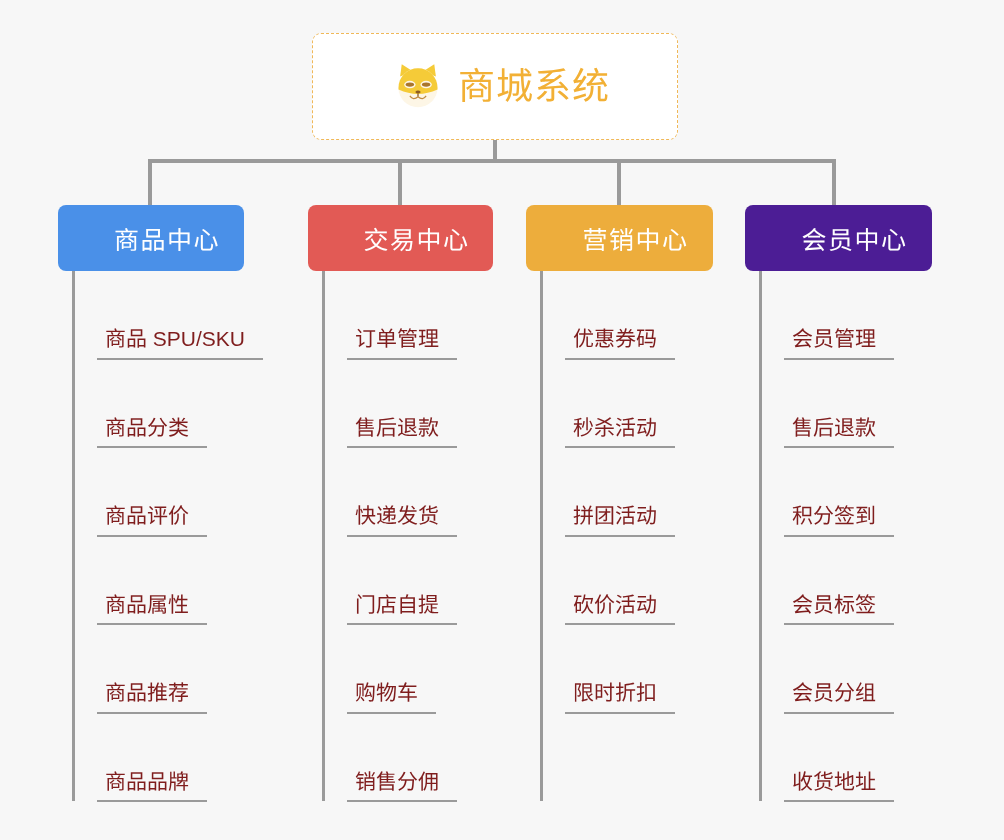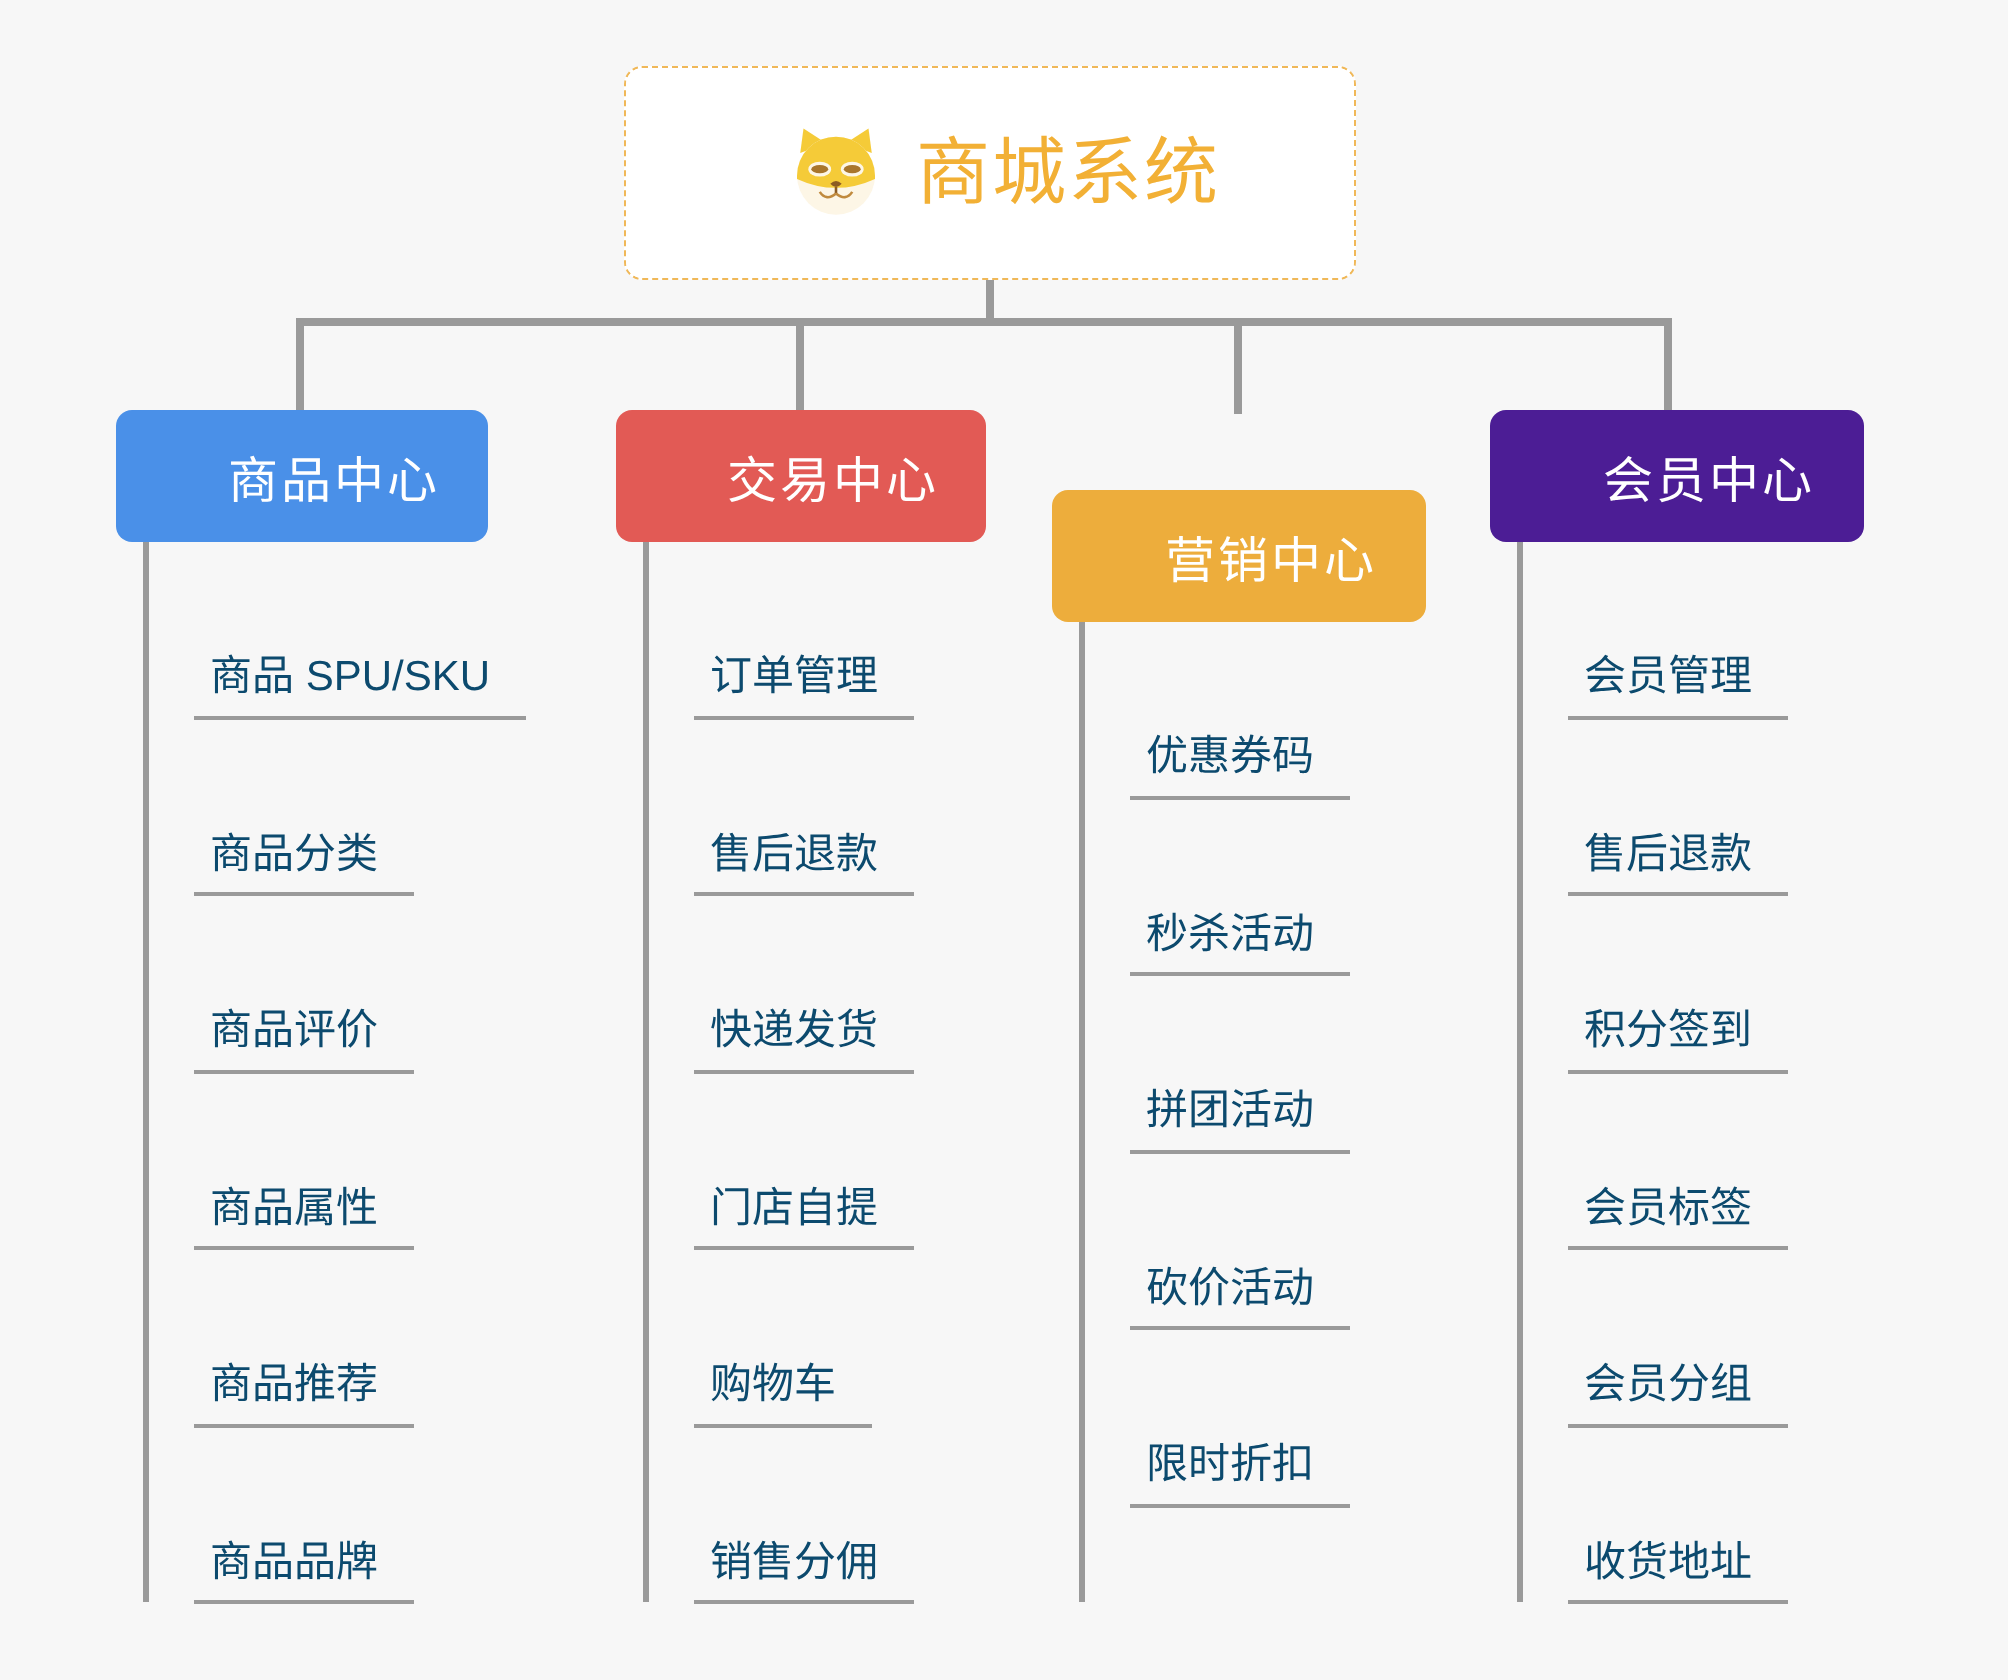--- a/index.html
+++ b/index.html
@@ -91,31 +91,31 @@
     position: relative;
     height: 88.5px;
     display: flex;
     align-items: flex-end;
     justify-content: flex-start;
     padding-left: 24px;
     box-sizing: border-box;
   }
   .item-label {
     font-size: 21px;
-    color: #0c4a6e;
+    color: #7f1d1d;
     line-height: 1.1;
     padding: 0 18px 7px 8px;
     border-bottom: 2px solid #9a9a9a;
     white-space: nowrap;
   }
 
   
   #col-0 { left: 58px;  width: 186px; }
   #col-1 { left: 308px; width: 185px; }
-  #col-2 { left: 526px; width: 187px; margin-top: 40px; }
+  #col-2 { left: 526px; width: 187px; }
   #col-3 { left: 745px; width: 187px; }
 </style>
 </head>
 <body style="background: rgb(247, 247, 247);">
 
 <div id="canvas">
 
   <svg id="connectors" viewBox="0 0 1004 840" width="1004" height="840" aria-hidden="true">
     <g stroke="#9a9a9a" stroke-width="4" fill="none" shape-rendering="crispEdges">
 

